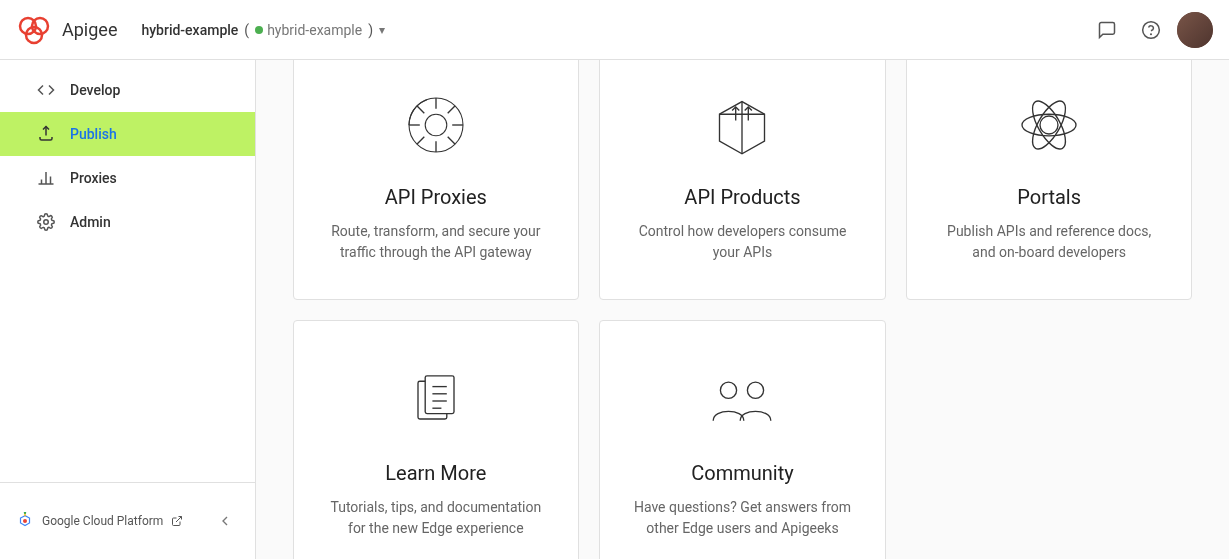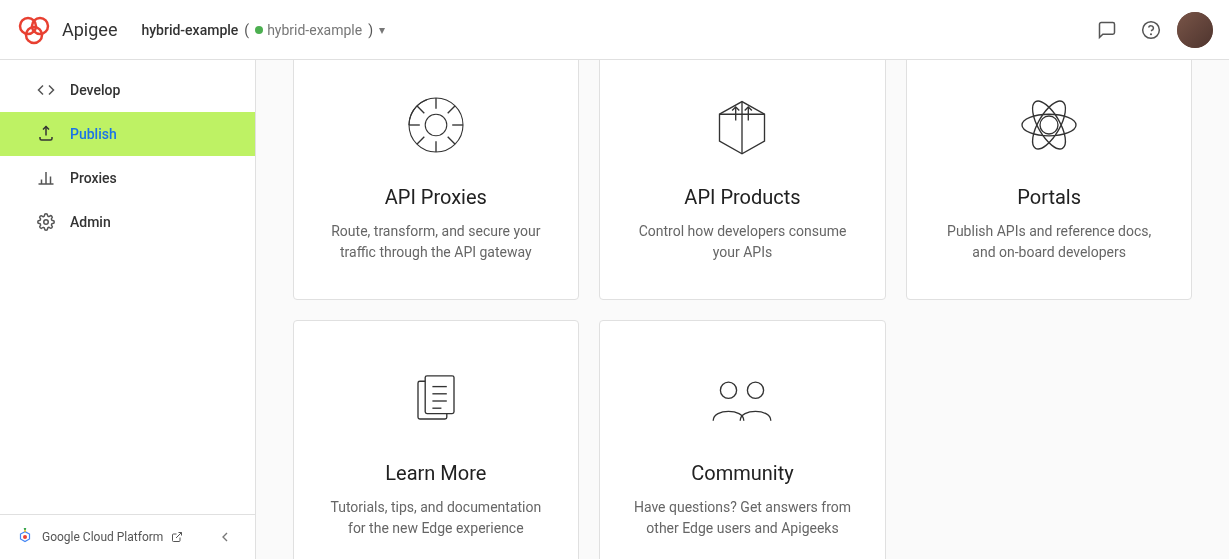--- a/index.html
+++ b/index.html
@@ -131,21 +131,21 @@
     .sidebar-icon {
       width: 20px;
       height: 20px;
       display: flex;
       align-items: center;
       justify-content: center;
       flex-shrink: 0;
     }
     .sidebar-footer {
       border-top: 1px solid #e0e0e0;
-      padding: 8px 16px;
+      padding: 24px 16px;
       display: flex;
       align-items: center;
       justify-content: space-between;
     }
     .sidebar-footer-content {
       display: flex;
       align-items: center;
       gap: 8px;
       font-size: 12px;
       color: #555;

